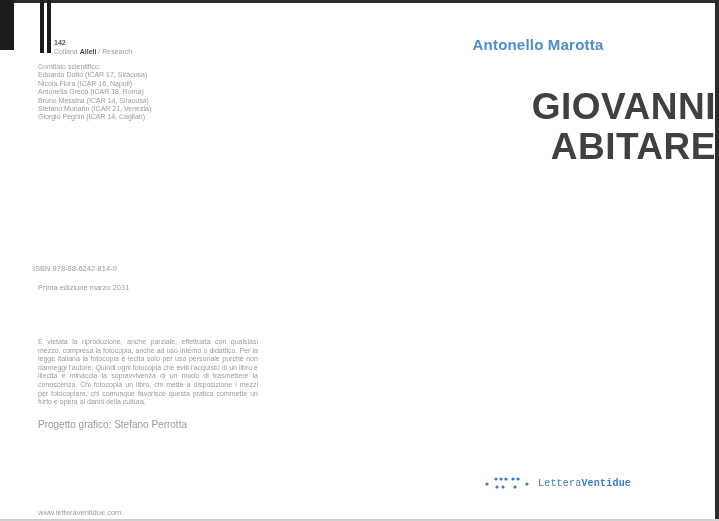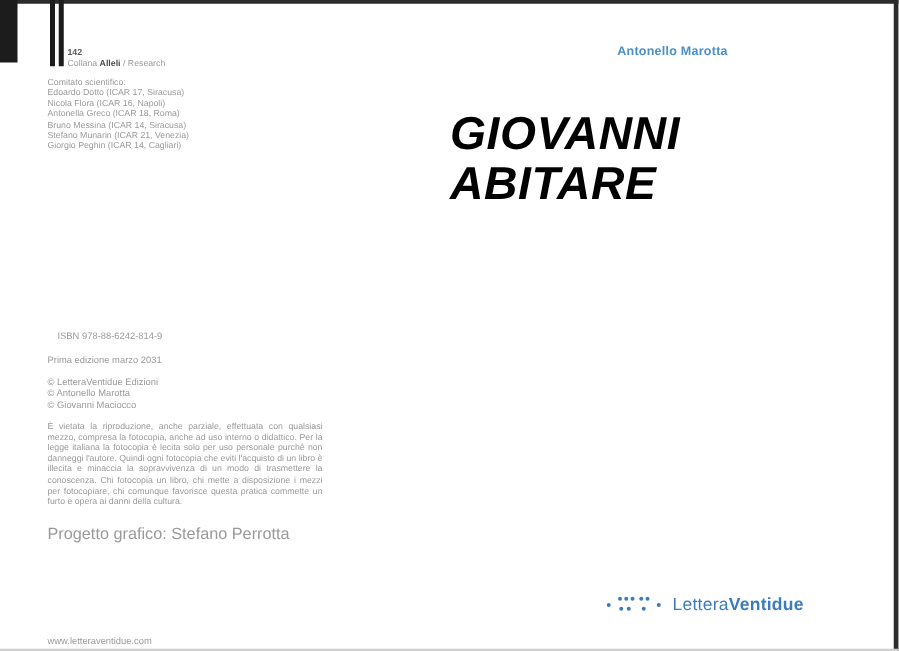--- a/index.html
+++ b/index.html
@@ -18,52 +18,52 @@
   .bar-thin-b { position:absolute; left:47px; top:0; width:4px; height:53px; background:#1c1c1c; }
 
   
   .series       { position:absolute; left:54px; top:39px; font-size:7px; line-height:8.5px; }
   .series-num   { font-weight:bold; color:#565656; }
   .series-line  { color:#9a9a9a; }
   .series-name  { font-weight:bold; color:#4a4a4a; }
 
   .committee    { position:absolute; left:38px; top:63px; font-size:7px; line-height:8.4px; color:#9a9a9a; }
 
-  .isbn         { position:absolute; left:46px; top:264px; font-size:7.5px; color:#9a9a9a; }
+  .isbn         { position:absolute; left:33px; top:264px; font-size:7.5px; color:#9a9a9a; }
   .edition      { position:absolute; left:38px; top:283px; font-size:7.5px; color:#9a9a9a; }
   .copyrights   { position:absolute; left:38px; top:301px; font-size:7.5px; line-height:9px; color:#9a9a9a; }
 
   .legal {
     position:absolute; left:38px; top:338px; width:220px;
     font-size:7px; line-height:8.6px; color:#9a9a9a;
     text-align:justify; text-justify:inter-word;
   }
 
-  .design-credit { position:absolute; left:38px; top:419px; font-size:13px; color:#9a9a9a; }
+  .design-credit { position:absolute; left:38px; top:419px; font-size:10px; color:#9a9a9a; }
   .address       { position:absolute; left:38px; top:436px; font-size:7.5px; line-height:9px; color:#9a9a9a; }
   .website       { position:absolute; left:38px; top:469px; font-size:7.5px; color:#9a9a9a; text-decoration:none;margin-top:39px; }
 
   
   .author {
     position:absolute; left:360px; top:36px; width:356px;
-    text-align:center; font-size:10px; font-weight:bold;
+    text-align:center; font-size:15px; font-weight:bold;
     letter-spacing:0.2px; color:#4a8fc7;
   }
   .title-block {
     position:absolute; left:360px; top:87px; width:356px;
-    text-align:left; color:#000000;font-style:italic;
+    text-align:right; color:#404040;
   }
   .title-line    { font-size:37px; line-height:40px; font-weight:800; letter-spacing:0.5px; }
   .subtitle-line { font-size:37px; line-height:40px; font-weight:400; letter-spacing:1.5px; }
 
   .logo {
     position:absolute; left:484px; top:475px;
     display:flex; align-items:center; gap:6px;
   }
-  .logo-text      { font-size:14px; color:#3b7cbe; letter-spacing:0.2px; }
+  .logo-text      { font-size:10px; color:#3b7cbe; letter-spacing:0.2px;font-family:Liberation Mono, monospace; }
   .logo-text-bold { font-weight:bold; }
 </style>
 </head>
 <body>
 
 <div class="canvas">
 
   <div class="edge-top"></div>
   <div class="edge-right"></div>
   <div class="edge-bottom"></div>
@@ -85,25 +85,20 @@
     <div>Nicola Flora (ICAR 16, Napoli)</div>
     <div>Antonella Greco (ICAR 18, Roma)</div>
     <div>Bruno Messina (ICAR 14, Siracusa)</div>
     <div>Stefano Munarin (ICAR 21, Venezia)</div>
     <div>Giorgio Peghin (ICAR 14, Cagliari)</div>
   </div>
 
   <div class="isbn">ISBN 978-88-6242-814-9</div>
   <div class="edition">Prima edizione marzo 2031</div>
 
-  <div class="copyrights">
-    <div>© LetteraVentidue Edizioni</div>
-    <div>© Antonello Marotta</div>
-    <div>© Giovanni Maciocco</div>
-  </div>
 
   <div class="legal">È vietata la riproduzione, anche parziale, effettuata con qualsiasi mezzo, compresa la fotocopia, anche ad uso interno o didattico. Per la legge italiana la fotocopia è lecita solo per uso personale purché non danneggi l'autore. Quindi ogni fotocopia che eviti l'acquisto di un libro è illecita e minaccia la sopravvivenza di un modo di trasmettere la conoscenza. Chi fotocopia un libro, chi mette a disposizione i mezzi per fotocopiare, chi comunque favorisce questa pratica commette un furto e opera ai danni della cultura.</div>
 
   <div class="design-credit">Progetto grafico: Stefano Perrotta</div>
 
 
   <a class="website" href="#">www.letteraventidue.com</a>
 
   <div class="author">Antonello Marotta</div>
 

